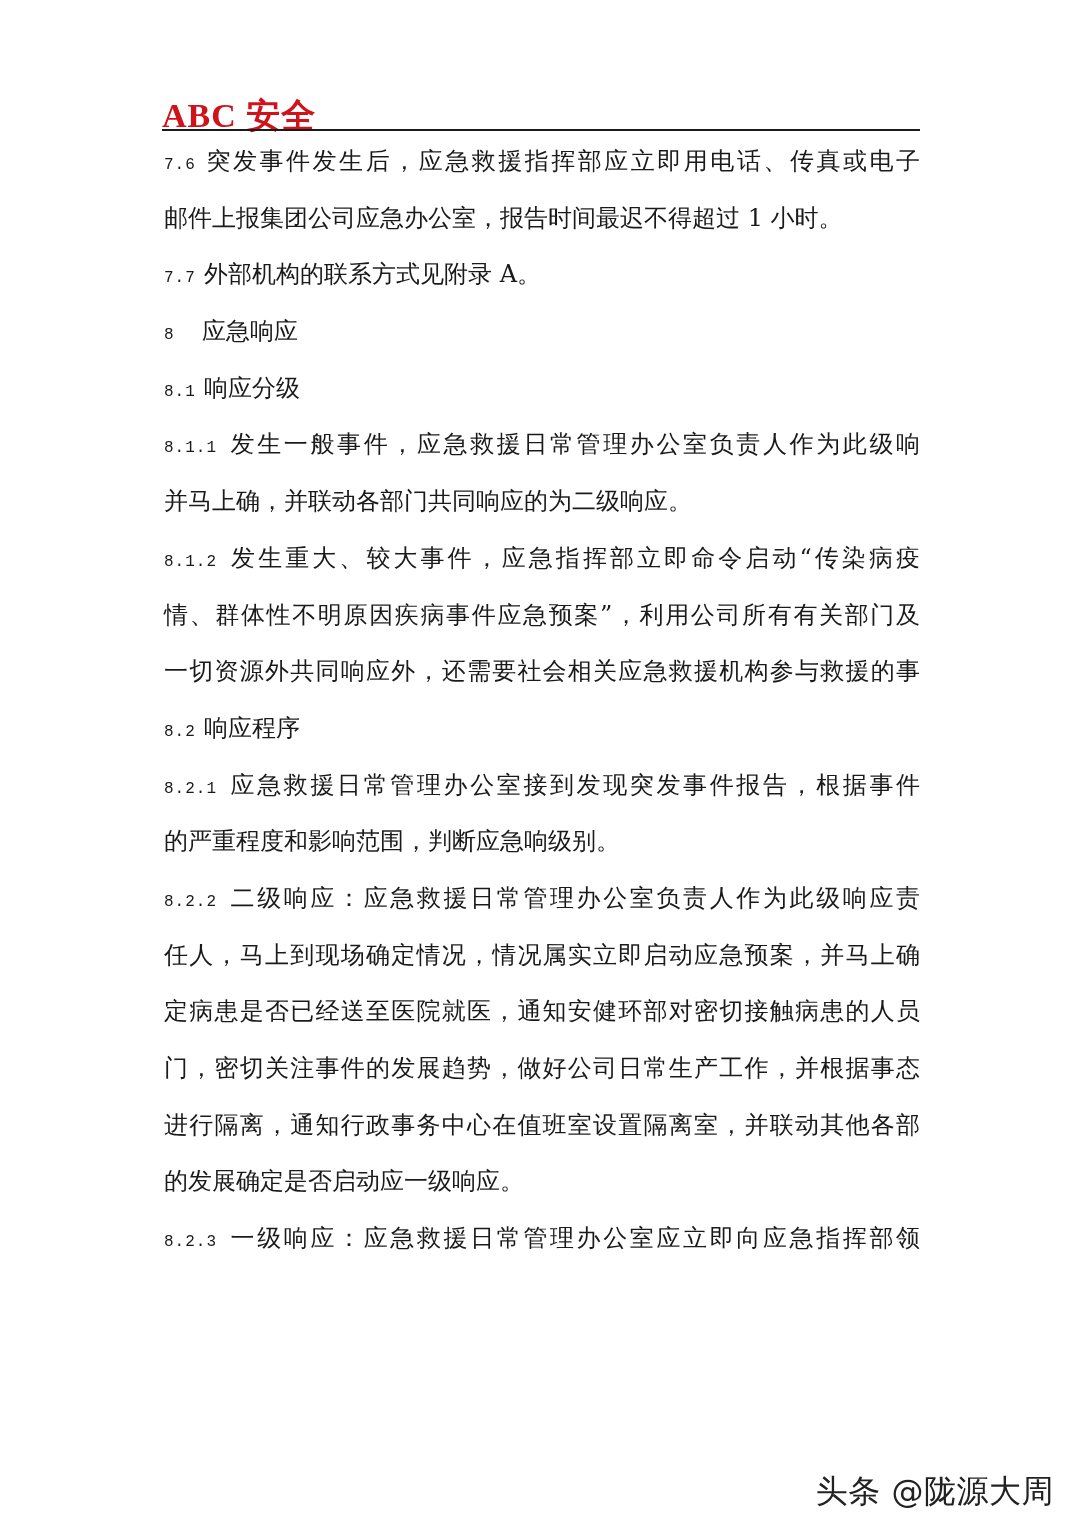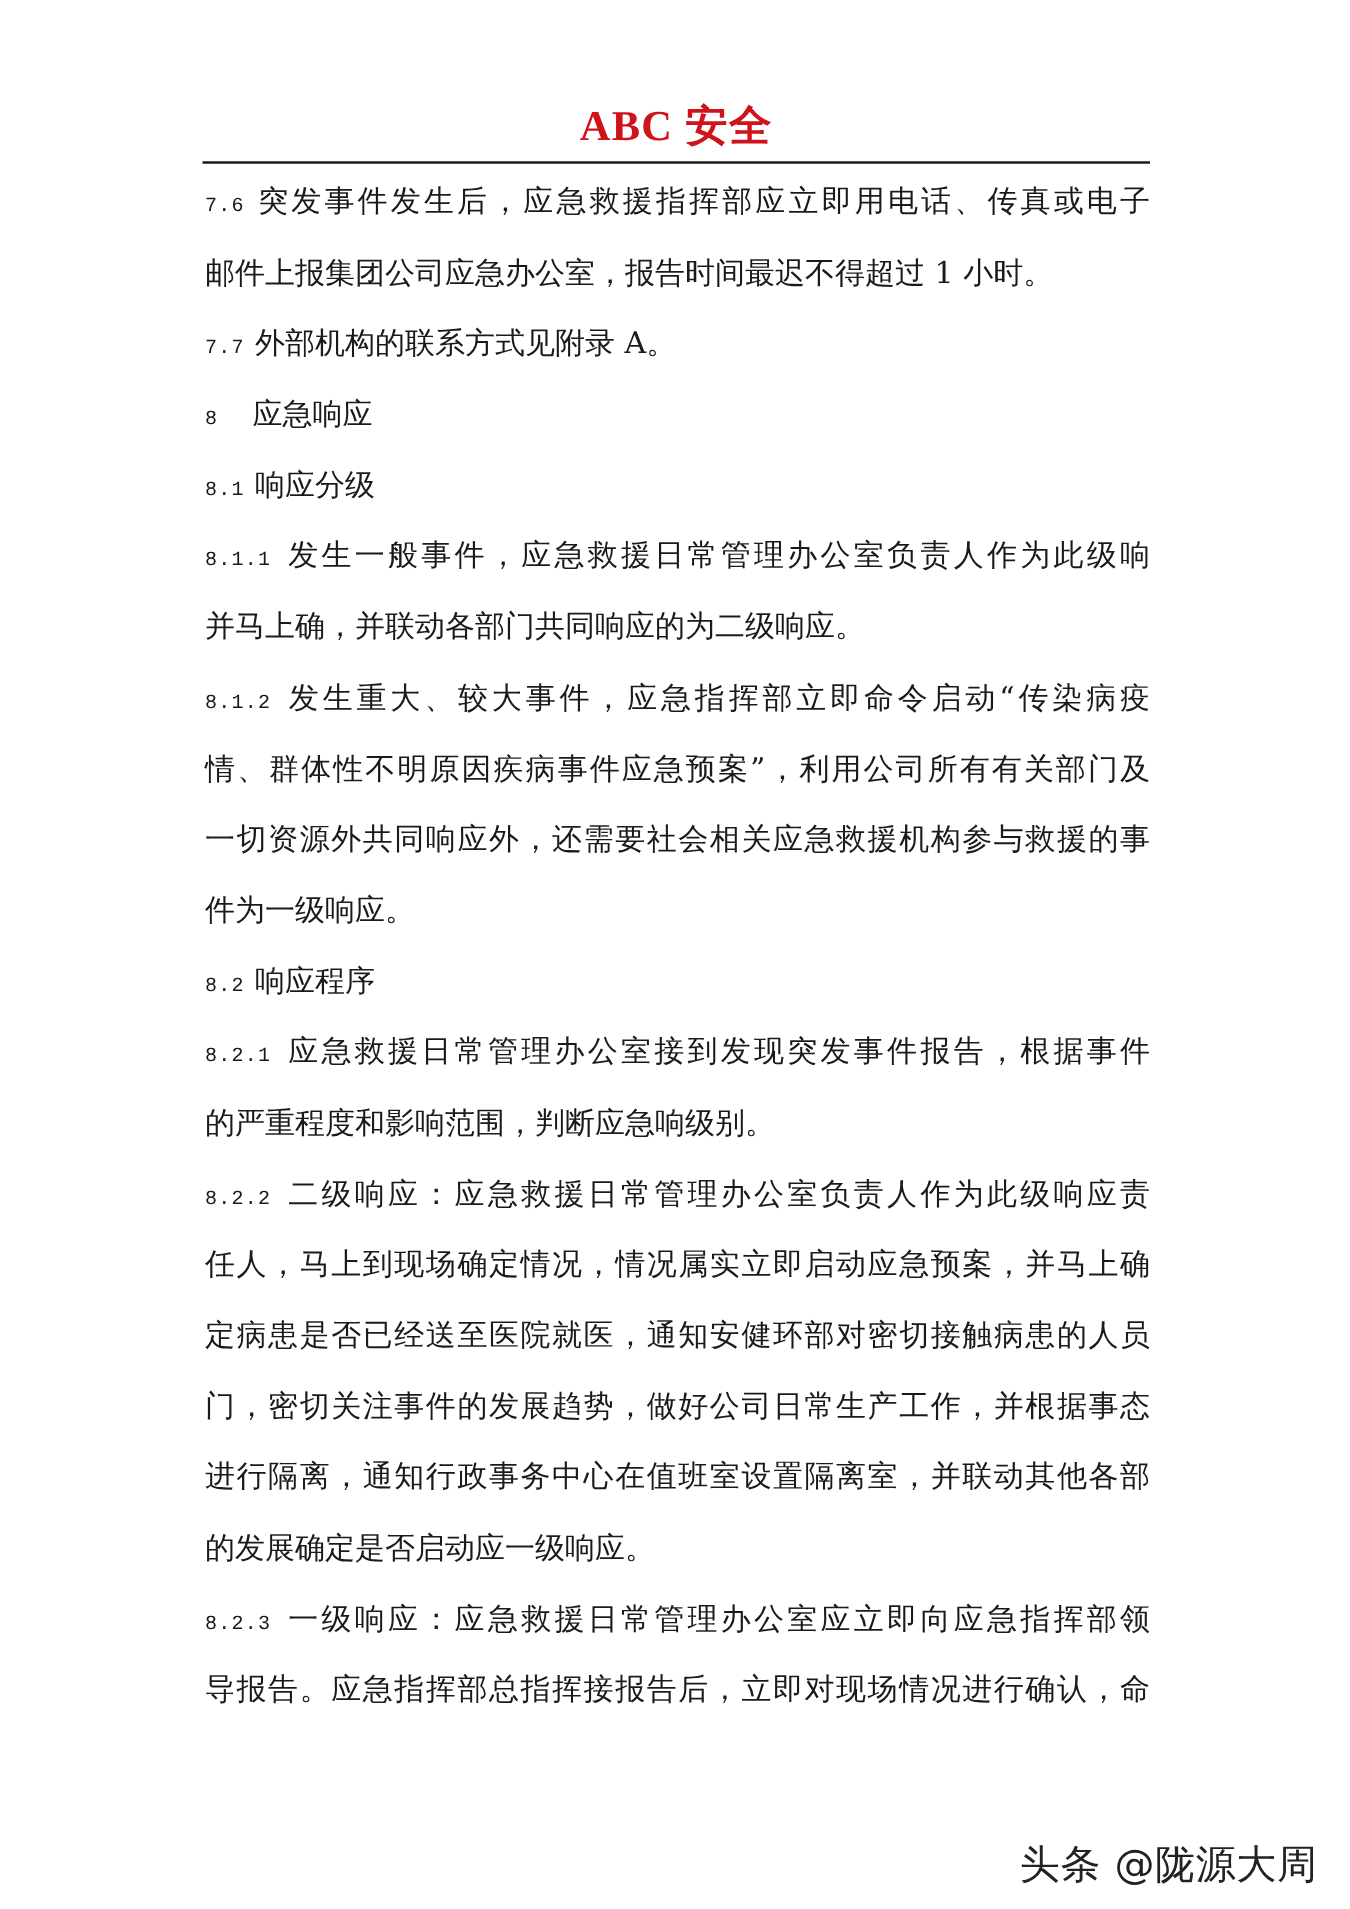--- a/index.html
+++ b/index.html
@@ -11,23 +11,22 @@
       width: 1080px;
       height: 1527px;
       position: relative;
       overflow: hidden;
       font-family: "DejaVu Serif", "Liberation Serif", serif;
       color: #1a1a1a;
     }
     .page-header {
       position: absolute;
       left: 162px;
-      top: 80px;
+      top: 94px;
       width: 758px;
-      text-align: center;
     }
     .header-title {
       font-family: "Liberation Serif", "DejaVu Serif", serif;
       font-weight: bold;
       font-size: 34px;
       color: #d0121b;
       letter-spacing: 1px;
       line-height: 44px;
     }
     .header-rule {
@@ -93,31 +92,29 @@
   <div class="line last"><span class="num" style="width:38px">8</span><span>应急响应</span></div>
 
   <div class="line last"><span class="num w1">8.1</span><span>响应分级</span></div>
 
   <div class="line"><span class="num w2">8.1.1</span><span>发生一般事件，应急救援日常管理办公室负责人作为此级响</span></div>
   <div class="line last"><span>并马上确，并联动各部门共同响应的为二级响应。</span></div>
 
   <div class="line"><span class="num w2">8.1.2</span><span>发生重大、较大事件，应急指挥部立即命令启动“传染病疫</span></div>
   <div class="line"><span>情、群体性不明原因疾病事件应急预案”，利用公司所有有关部门及</span></div>
   <div class="line"><span>一切资源外共同响应外，还需要社会相关应急救援机构参与救援的事</span></div>
-  <div class="line last"><span>件为一级响应。</span></div>
 
   <div class="line last"><span class="num w1">8.2</span><span>响应程序</span></div>
 
   <div class="line"><span class="num w2">8.2.1</span><span>应急救援日常管理办公室接到发现突发事件报告，根据事件</span></div>
   <div class="line last"><span>的严重程度和影响范围，判断应急响级别。</span></div>
 
   <div class="line"><span class="num w2">8.2.2</span><span>二级响应：应急救援日常管理办公室负责人作为此级响应责</span></div>
   <div class="line"><span>任人，马上到现场确定情况，情况属实立即启动应急预案，并马上确</span></div>
   <div class="line"><span>定病患是否已经送至医院就医，通知安健环部对密切接触病患的人员</span></div>
   <div class="line"><span>门，密切关注事件的发展趋势，做好公司日常生产工作，并根据事态</span></div>
   <div class="line"><span>进行隔离，通知行政事务中心在值班室设置隔离室，并联动其他各部</span></div>
   <div class="line last"><span>的发展确定是否启动应一级响应。</span></div>
 
   <div class="line"><span class="num w2">8.2.3</span><span>一级响应：应急救援日常管理办公室应立即向应急指挥部领</span></div>
-  <div class="line"><span>导报告。应急指挥部总指挥接报告后，立即对现场情况进行确认，命</span></div>
 </div>
 
 <div class="watermark">头条 @陇源大周</div>
 
 </body></html>

